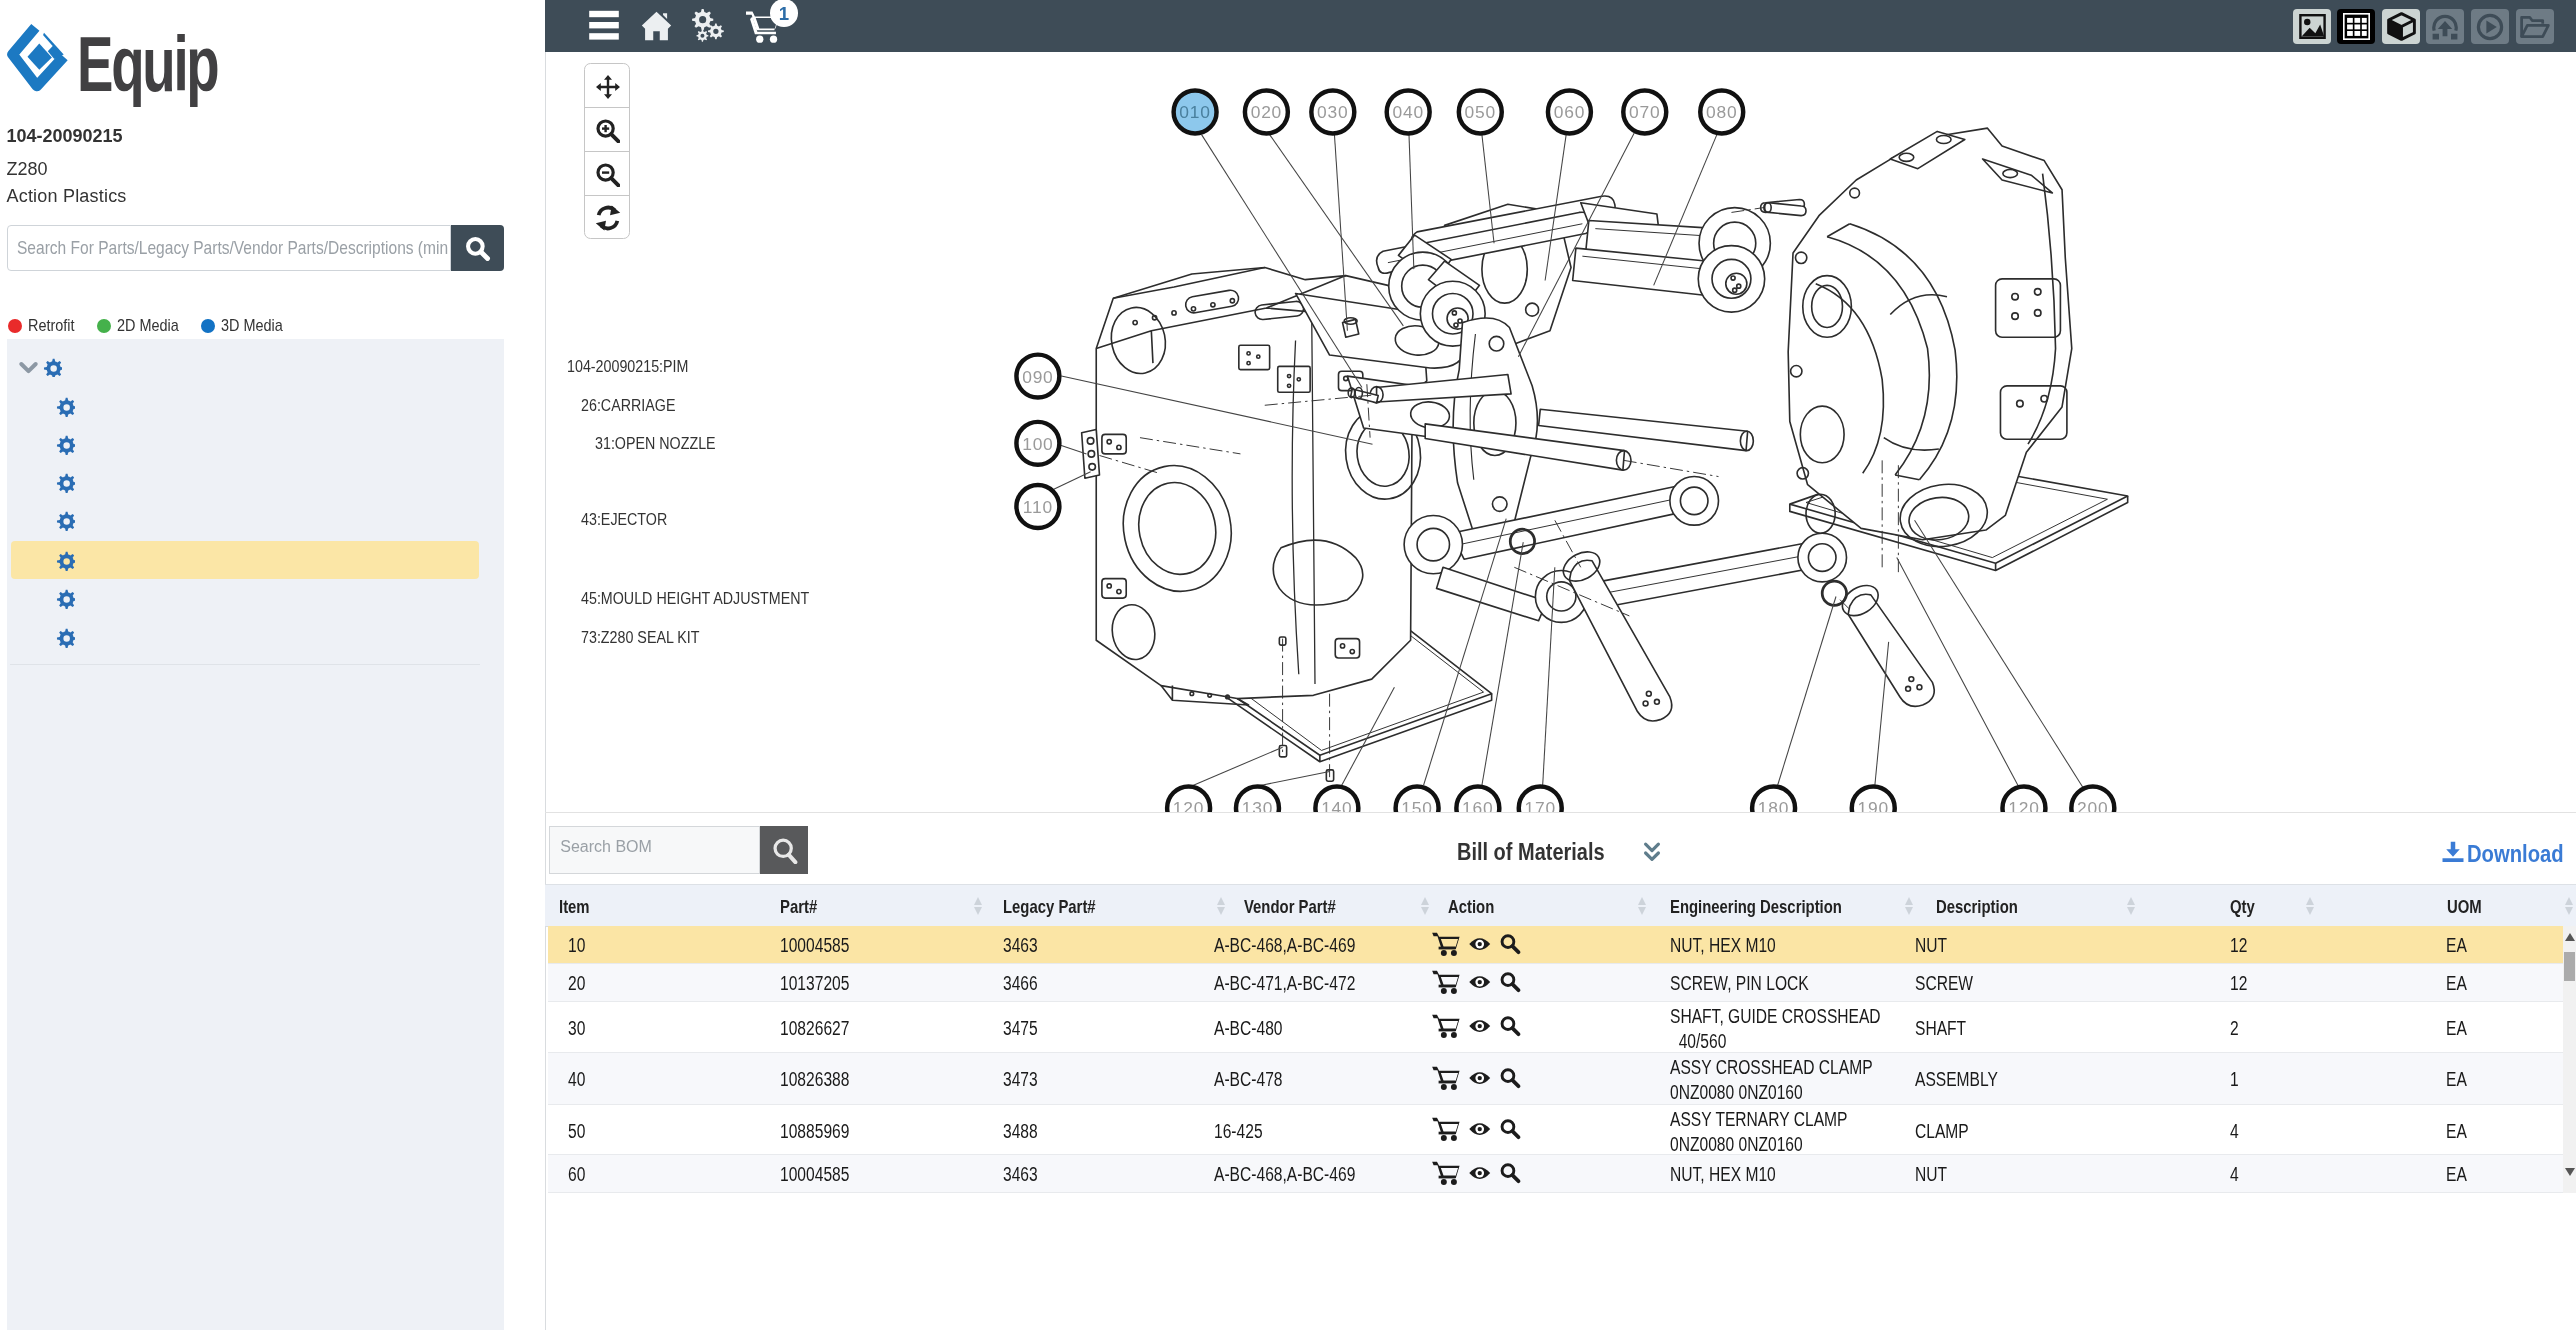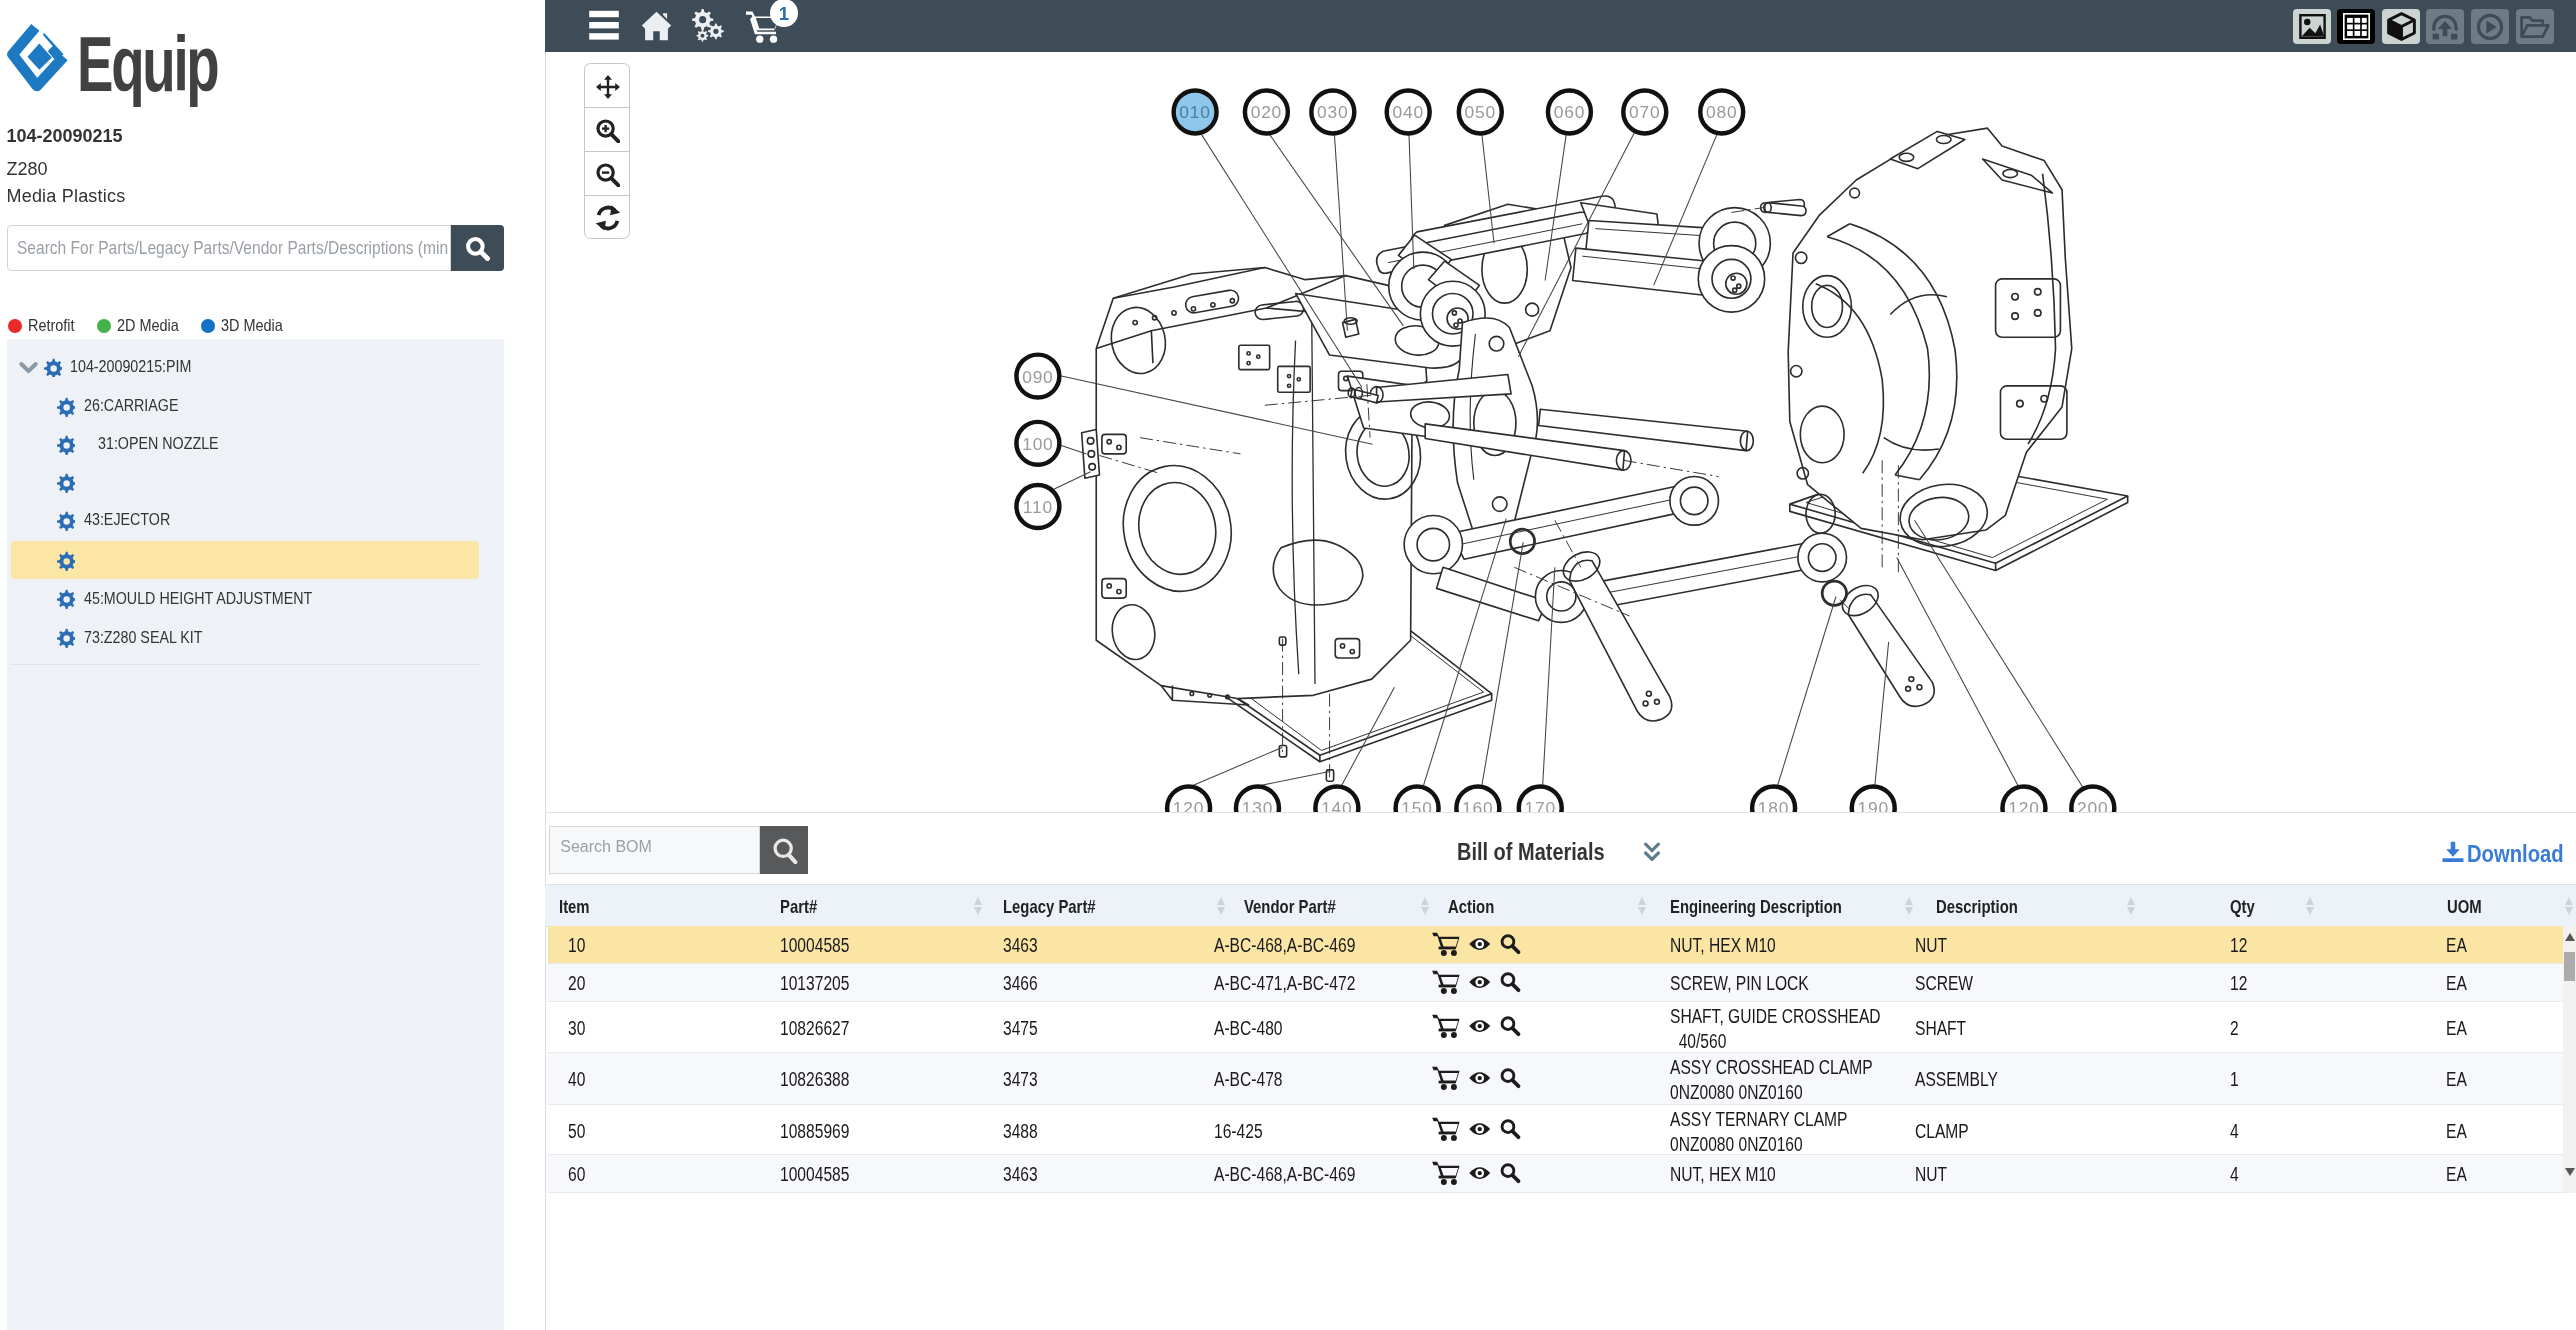--- a/index.html
+++ b/index.html
@@ -14,21 +14,21 @@
   .sb-title { position:absolute; left:6.5px; top:126px; font-size:18px; font-weight:bold; color:#333; }
   .sb-sub1  { position:absolute; left:6.5px; top:159px; font-size:18px; color:#333; }
   .sb-sub2  { position:absolute; left:6.5px; top:186px; font-size:18px; color:#333; letter-spacing:0.2px; }
   #sb-search { position:absolute; left:6.5px; top:225px; width:498px; height:46px; }
   #sb-search .inp { position:absolute; left:0; top:0; width:444px; height:46px; background:#fff; border:0.8px solid #cfd4d9; border-radius:4px 0 0 4px; }
   #sb-search .plc { position:absolute; left:10.5px; top:12px; font-size:18.6px; color:#9aa0a6; white-space:nowrap; width:519px; transform:scaleX(0.836); transform-origin:0 0; }
   #sb-search .btn { position:absolute; left:444px; top:0; width:53px; height:46px; background:#3e4c57; border-radius:0 4px 4px 0; }
   .legend { position:absolute; top:316px; left:8px; font-size:17px; color:#333; }
   .dot { display:inline-block; width:13.8px; height:13.8px; border-radius:50%; vertical-align:-1.6px; margin-right:6.5px; }
   #tree { position:absolute; left:6.5px; top:339px; width:497px; height:992px; background:#eef1f6; }
-  .trow { position:absolute; left:0; width:497px; height:37px; font-size:17px; color:#333; }
+  .trow { position:absolute; left:0; width:497px; height:37px; font-size:17px; color:#333;text-align:right; }
   .trow .lbl { position:absolute; top:9px; transform:scaleX(0.84); transform-origin:0 0; white-space:nowrap; }
   .thl { position:absolute; left:4.9px; top:202px; width:468px; height:38px; background:#fbe6a6; border-radius:4px; }
   .tdiv { position:absolute; left:3.2px; top:325px; width:470px; height:0.8px; background:#dfe3e8; }
 
   
   #topbar { position:absolute; left:545px; top:0; width:2031px; height:52px; background:#3e4c57; }
   .tb-btn { position:absolute; top:9px; width:38px; height:35px; border-radius:4px; }
   .bg-lit { background:#ccd4d2; }
   .bg-dis { background:#6e7b85; }
 
@@ -93,21 +93,21 @@
       <g stroke="#1c79c2" stroke-width="13.5" fill="none" stroke-linejoin="round">
         <path d="M 36,7 L 7,42 L 38,83 L 72,45"></path>
       </g>
       <path d="M 47,14 L 72,42 L 60,48 L 42,26 Z" fill="#1c79c2"></path>
       <path d="M 44,15 L 58,31 L 50,40 L 36,24 Z" fill="#fff"></path>
       <path d="M 41,28 L 57,46 L 41,62 L 26,45 Z" fill="#1c79c2"></path>
     </svg>
     <div class="abs" style="left:77px;top:18.6px;font-size:78px;font-weight:bold;color:#414042;letter-spacing:-3.2px;transform:scaleX(0.70);transform-origin:0 0;">Equip</div>
     <div class="sb-title">104-20090215</div>
     <div class="sb-sub1">Z280</div>
-    <div class="sb-sub2">Media Plastics</div>
+    <div class="sb-sub2">Action Plastics</div>
     <div id="sb-search">
       <div class="inp"></div>
       <div class="plc">Search For Parts/Legacy Parts/Vendor Parts/Descriptions (min</div>
       <div class="btn">
         <svg class="abs" style="left:13px;top:9.7px" width="27.6" height="27.6" viewBox="0 0 34 34">
           <circle cx="14" cy="14" r="9" fill="none" stroke="#fff" stroke-width="5"></circle>
           <line x1="21" y1="21" x2="29" y2="29" stroke="#fff" stroke-width="6" stroke-linecap="round"></line>
         </svg>
       </div>
     </div>

